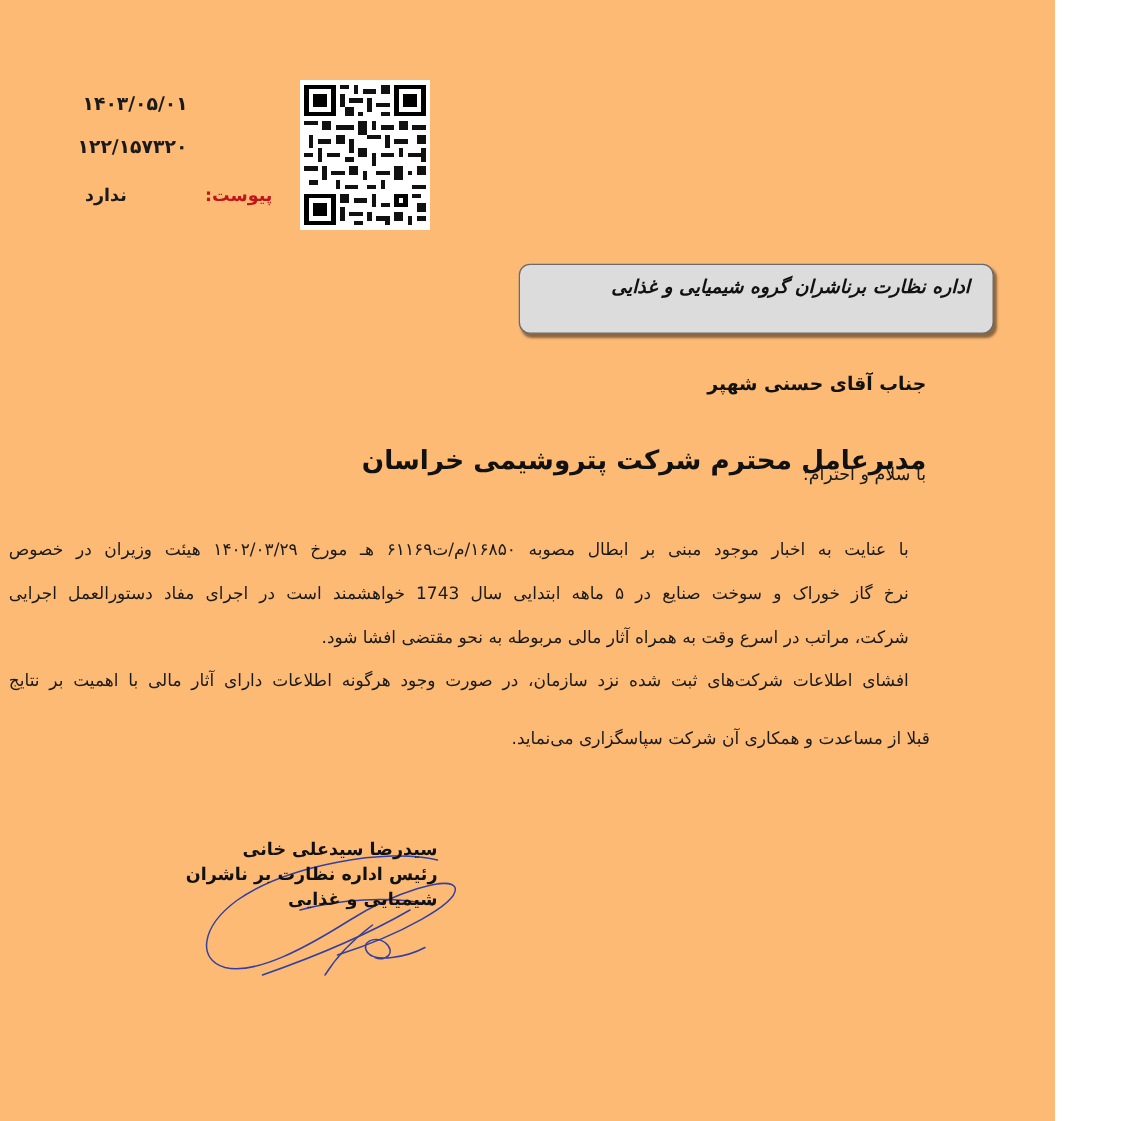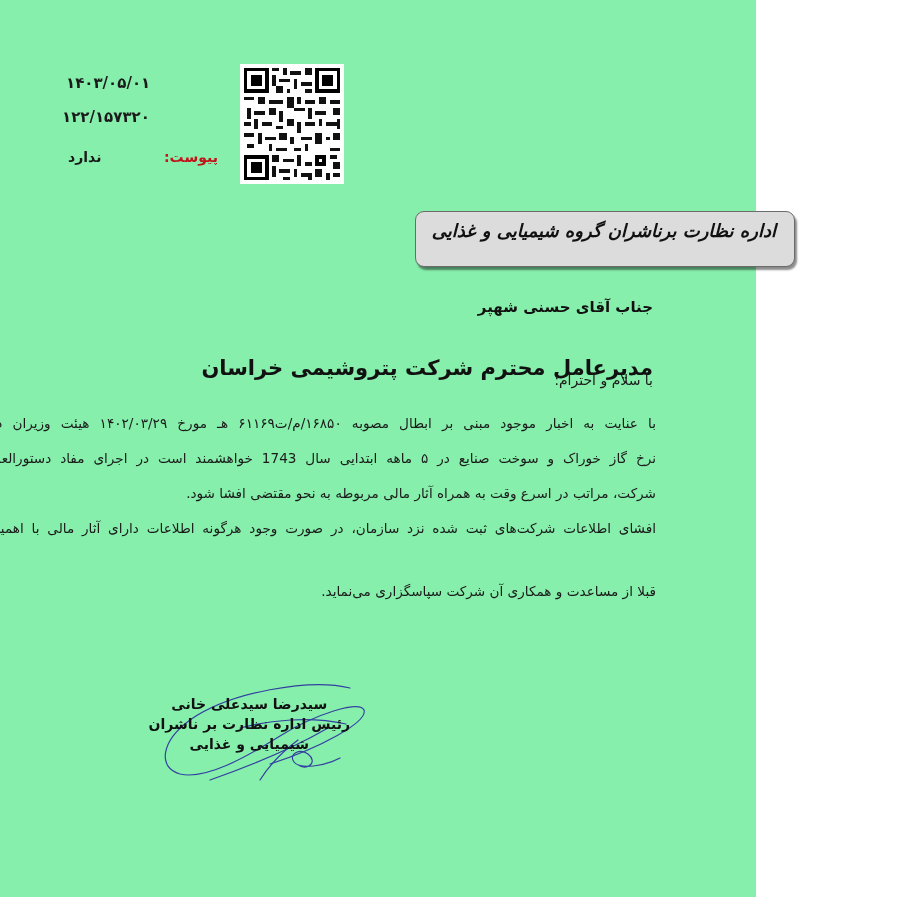--- a/index.html
+++ b/index.html
@@ -11,22 +11,22 @@
       width: 900px;
       height: 897px;
       position: relative;
       overflow: hidden;
       font-family: "DejaVu Sans", "Liberation Sans", sans-serif;
       color: #141414;
     }
     .page {
       position: absolute;
       left: 0; top: 0;
-      width: 756px; height: 897px;
-      background: #86efac;
+      width: 844px; height: 897px;
+      background: #fdba74;
     }
 
     
     .meta-date, .meta-number {
       position: absolute;
       direction: ltr;
       font-weight: bold;
       font-size: 15px;
       letter-spacing: 0.5px;
       color: #1a1a1a;
@@ -64,21 +64,21 @@
       width: 380px; height: 56px;
       background: #dcdcdc;
       border: 1.5px solid #6b6b6b;
       border-radius: 9px;
       box-shadow: 2px 3px 2px rgba(0,0,0,0.45);
       box-sizing: border-box;
     }
     .dept-title {
       position: absolute;
       right: 18px; top: 8px;
-      font-size: 18px;
+      font-size: 15px;
       font-weight: bold;
       font-style: italic;
       color: #111;
       white-space: nowrap;
     }
 
     
     .addressee-name {
       position: absolute;
       right: 103px; top: 298px;
@@ -102,21 +102,21 @@
       font-size: 14px;
       color: #1a1a1a;
       white-space: nowrap;
     }
 
     
     .body-lines {
       position: absolute;
       right: 100px; top: 406px;
       width: 720px;
-      margin: 0; padding: 0;
+      margin: 17px; padding: 0;
       list-style: none;
     }
     .body-line {
       font-size: 13.6px;
       line-height: 35px;
       height: 35px;
       color: #1a1a1a;
       white-space: nowrap;
       text-align: justify;
       text-align-last: justify;
@@ -141,22 +141,21 @@
       width: 230px; height: 130px;
     }
     .sig-scribble {
       position: absolute;
       left: 0; top: 0;
       width: 230px; height: 130px;
       pointer-events: none;
     }
     .sig-lines {
       position: absolute;
-      right: 30px; top: 24px;
-      text-align: center;
+      right: 30px; top: 0;
     }
     .sig-line {
       font-size: 14px;
       font-weight: bold;
       line-height: 20px;
       color: #111;
       white-space: nowrap;
     }
   </style>
 </head>

